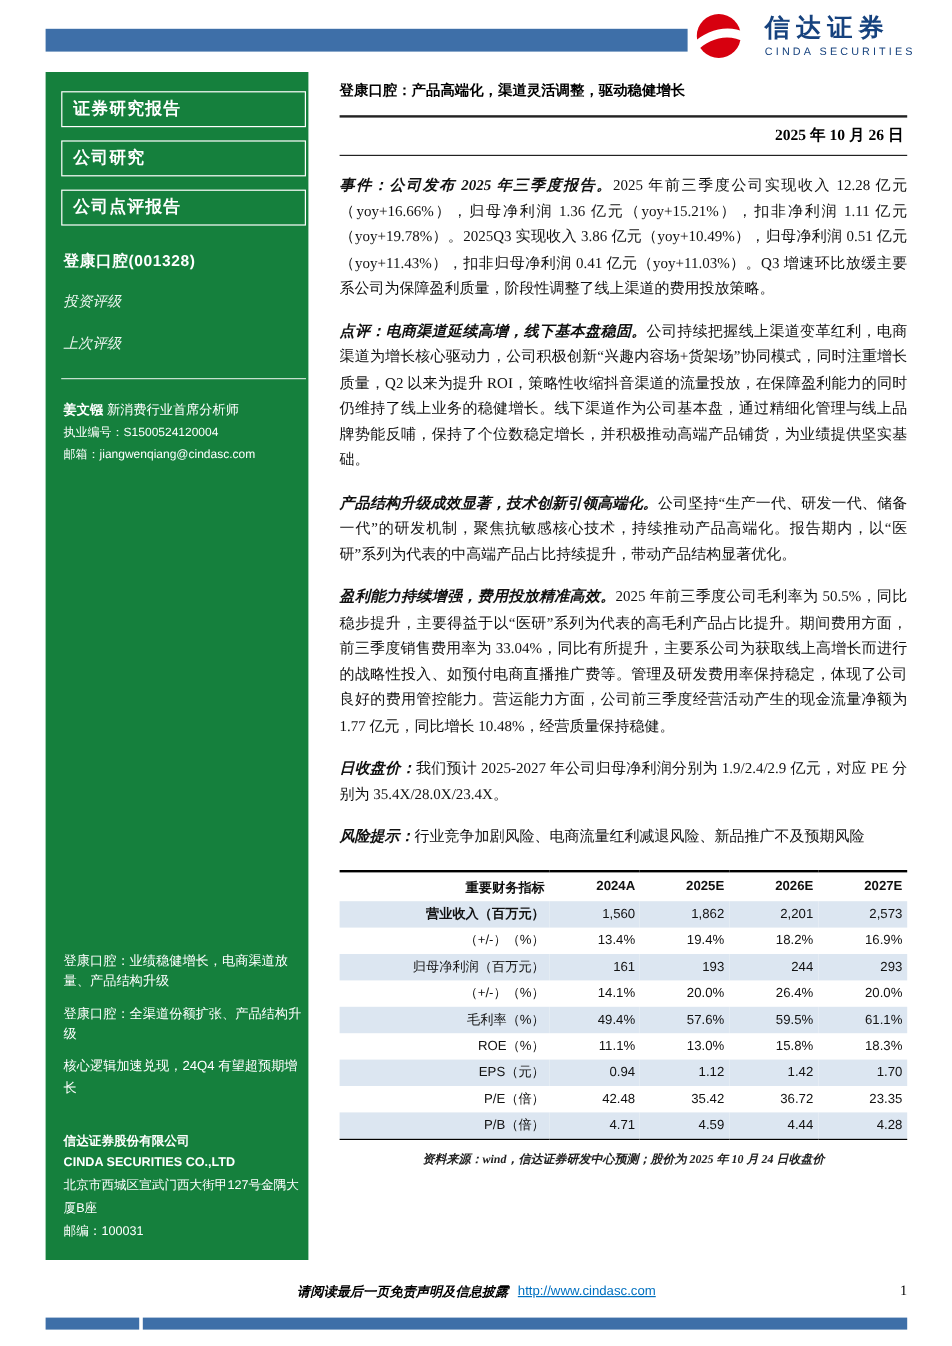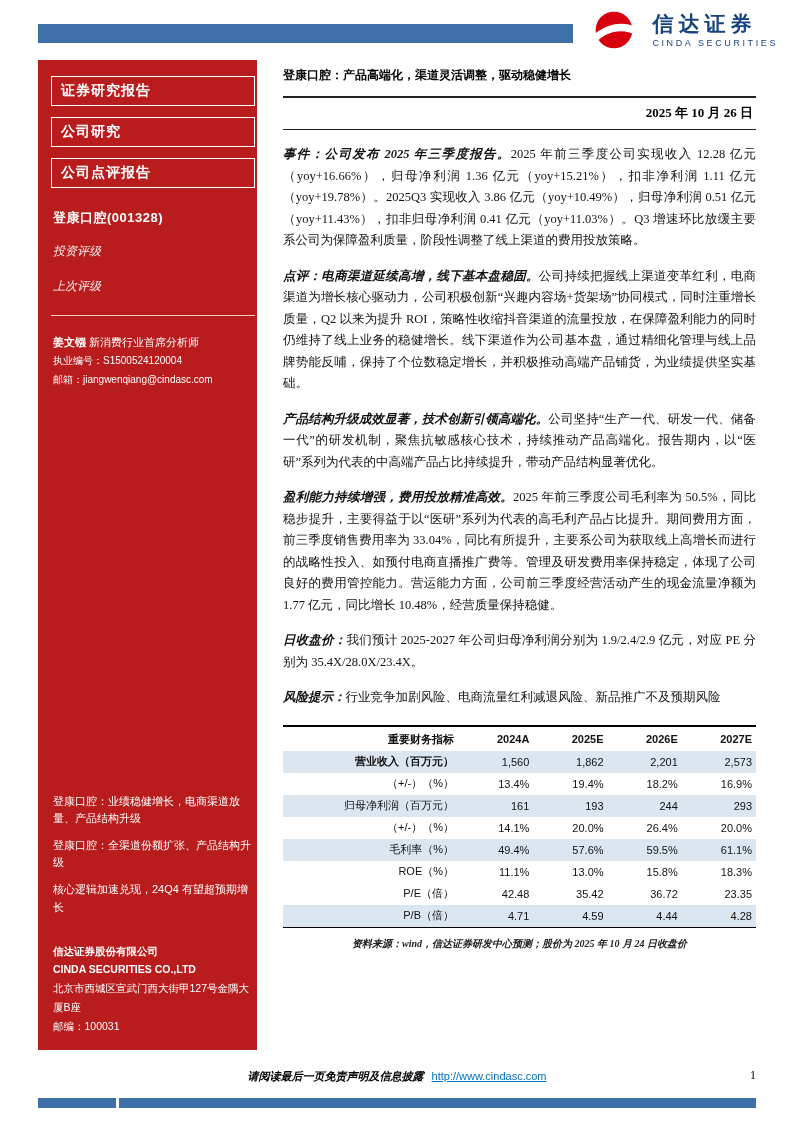--- a/index.html
+++ b/index.html
@@ -2,28 +2,28 @@
 <html><head>
 <meta charset="utf-8">
 <style>
   * { margin:0; padding:0; box-sizing:border-box; }
   html,body { background:#ffffff; }
   body { font-family:"Liberation Serif","DejaVu Serif",serif; }
   .page { position:relative; width:793px; height:1122px; background:#fff; overflow:hidden; }
 
   
   .topbar { position:absolute; left:38px; top:24px; width:535px; height:19px; background:#3e6fa8; }
-  .logo { position:absolute; top:8px; right:15px; display:flex; align-items:center; gap:16px; }
+  .logo { position:absolute; top:8px; right:30px; display:flex; align-items:center; gap:16px; }
   .logo-mark { width:44px; height:44px; }
   .logo-text { display:flex; flex-direction:column; align-items:flex-start; }
   .logo-cn { font-family:"Liberation Sans",sans-serif; font-weight:bold; font-size:21px; color:#16427e; letter-spacing:5px; line-height:1.1; }
   .logo-en { font-family:"Liberation Sans",sans-serif; font-size:9px; color:#16427e; letter-spacing:2.6px; margin-top:2px; }
 
   
-  .sidebar { position:absolute; left:38px; top:60px; width:219px; bottom:72px; background:#b91c1c; color:#fff;
+  .sidebar { position:absolute; left:38px; top:60px; width:219px; bottom:72px; background:#15803d; color:#fff;
              padding:16px 2px 14px 13px; display:flex; flex-direction:column;
              font-family:"Liberation Sans",sans-serif; }
   .side-box { border:1px solid #ffffff; padding:5px 9px; font-size:14px; font-weight:bold; margin-bottom:11px; letter-spacing:1px; }
   .stock-name { font-size:13px; font-weight:bold; margin:10px 2px 16px 2px; letter-spacing:.5px; }
   .rating-label { font-size:12px; font-style:italic; color:rgba(255,255,255,.92); margin:0 2px 18px 2px; }
   .side-divider { border-top:1px solid rgba(255,255,255,.75); margin:2px 0 16px 0; }
   .analyst { font-size:11px; line-height:1.85; margin:0 2px; }
   .analyst .a-name { font-weight:bold; }
   .analyst .a-small { font-size:10px; }
   .side-spacer { flex:1; }
@@ -182,20 +182,27 @@
         <td>59.5%</td>
         <td>61.1%</td>
       </tr>
       <tr>
         <td class="lbl">ROE（%）</td>
         <td>11.1%</td>
         <td>13.0%</td>
         <td>15.8%</td>
         <td>18.3%</td>
       </tr>
+      <tr class="striped">
+        <td class="lbl">EPS（元）</td>
+        <td>0.94</td>
+        <td>1.12</td>
+        <td>1.42</td>
+        <td>1.70</td>
+      </tr>
       <tr>
         <td class="lbl">P/E（倍）</td>
         <td>42.48</td>
         <td>35.42</td>
         <td>36.72</td>
         <td>23.35</td>
       </tr>
       <tr class="striped last">
         <td class="lbl">P/B（倍）</td>
         <td>4.71</td>

